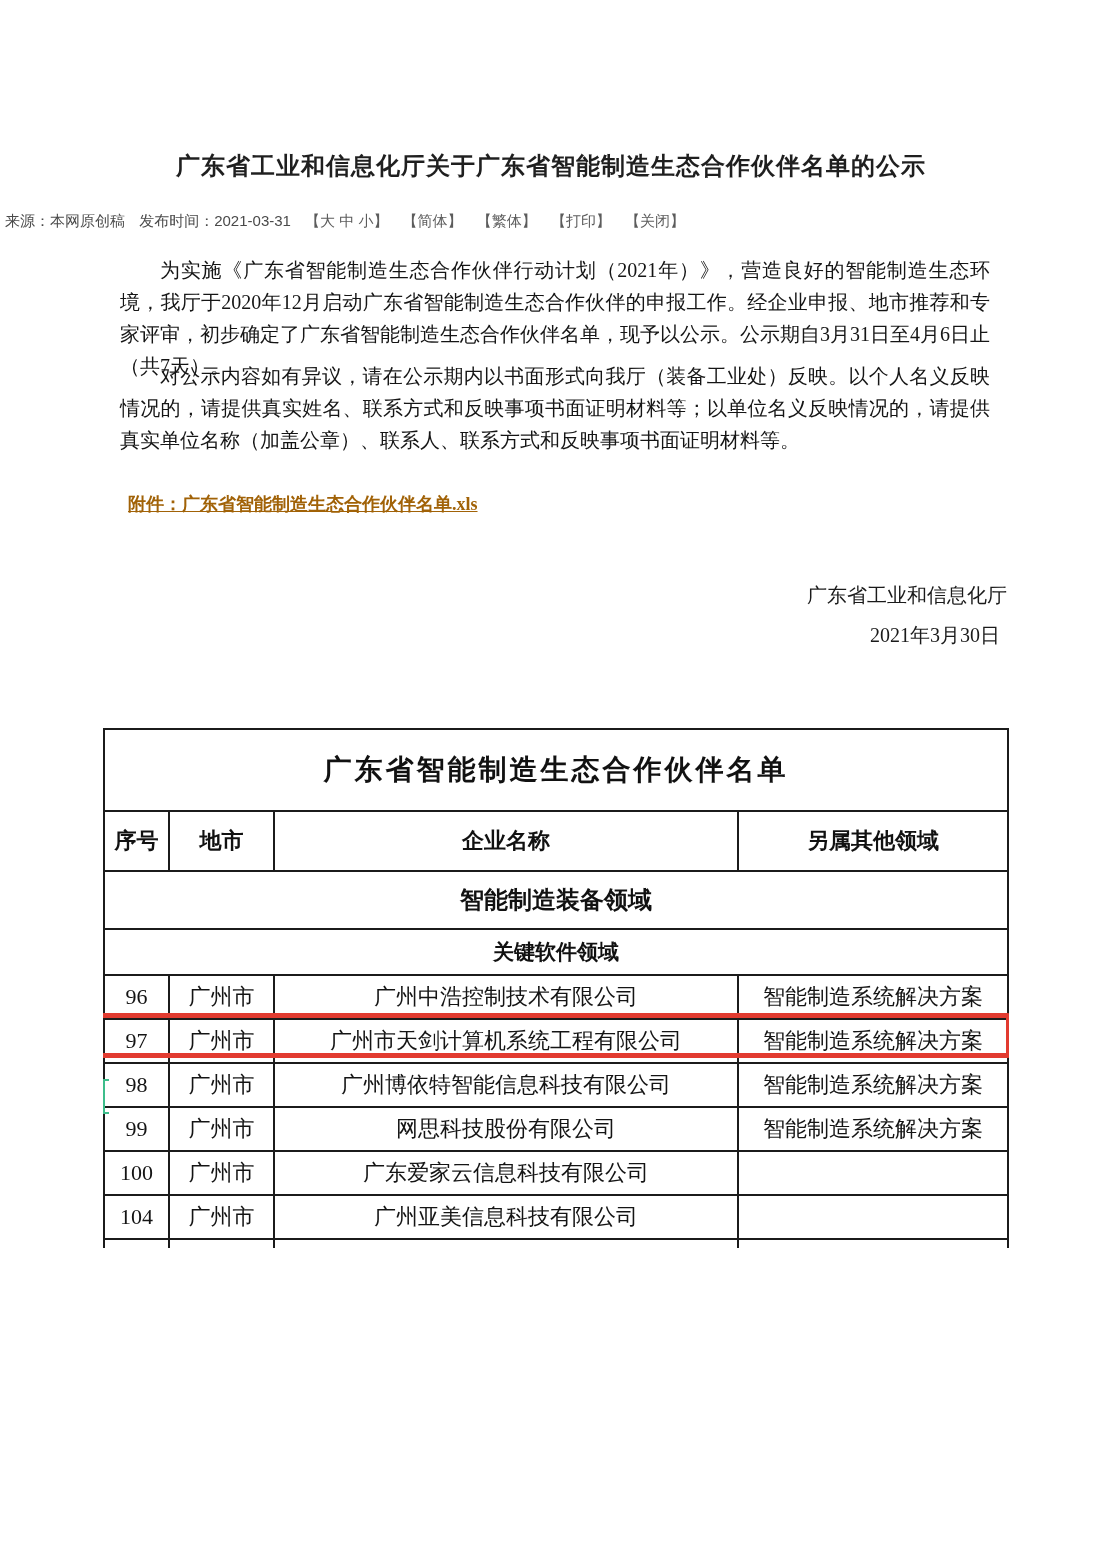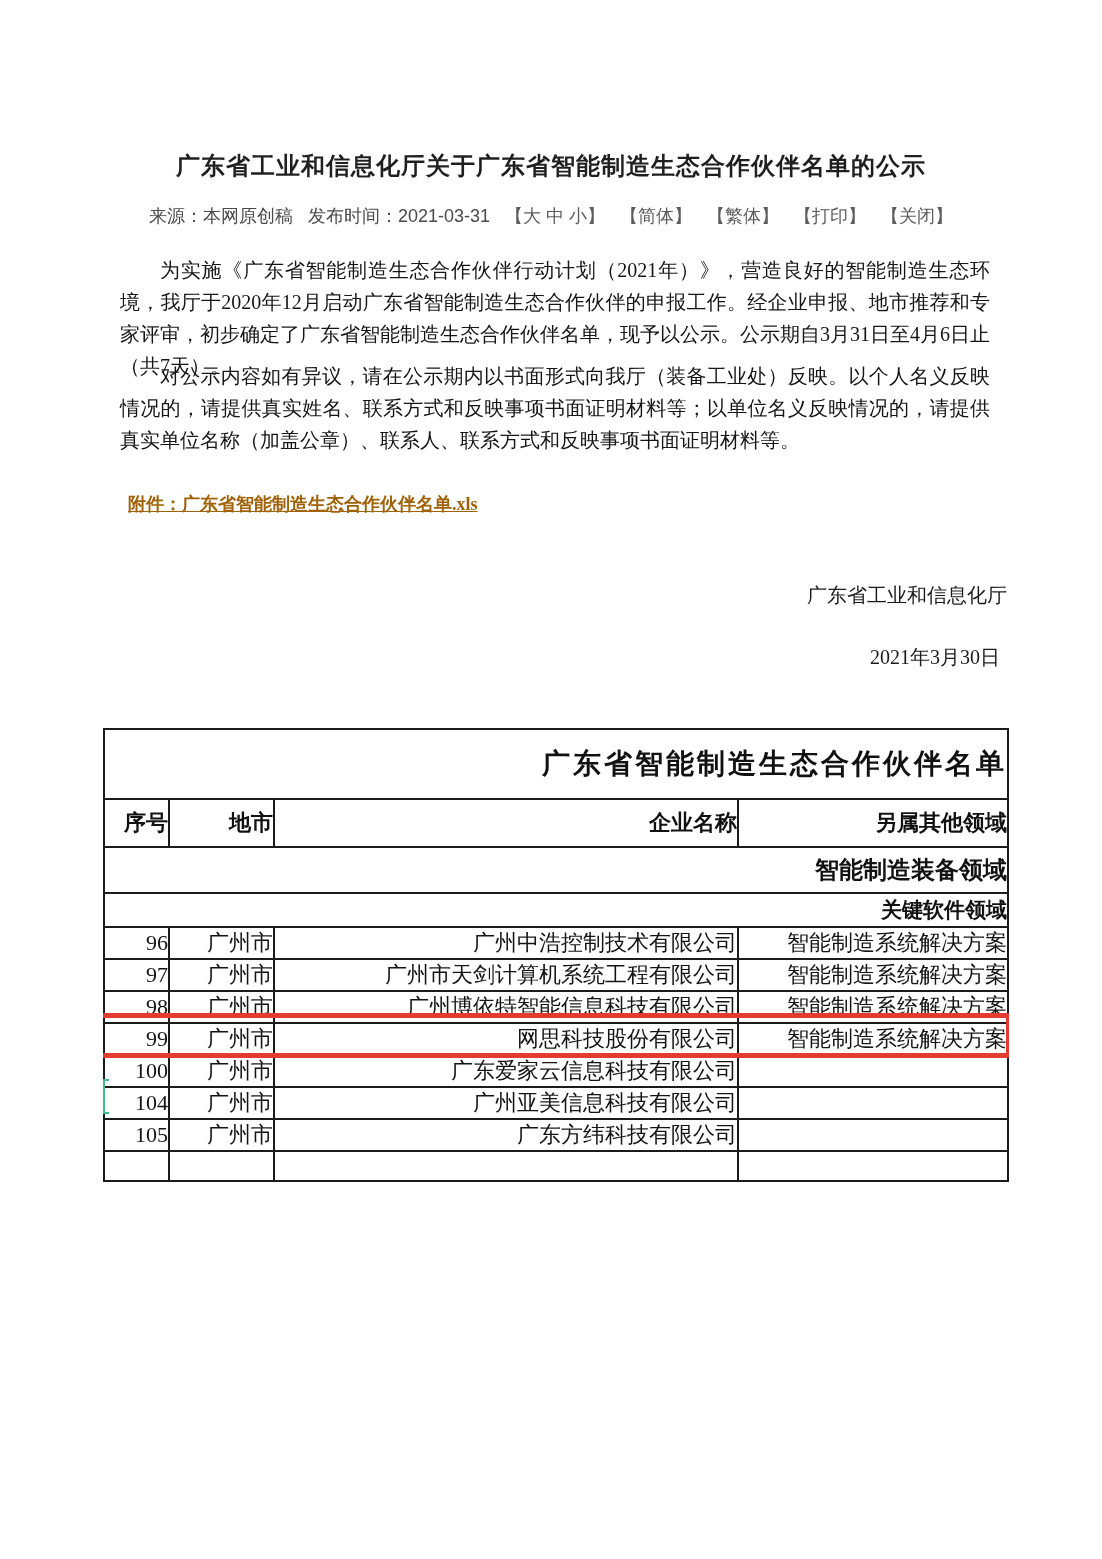--- a/index.html
+++ b/index.html
@@ -13,22 +13,22 @@
   }
   
   .doc-title{
     position:absolute;top:150px;left:0;width:1102px;
     text-align:center;
     font-family:"Liberation Sans","DejaVu Sans",sans-serif;
     font-weight:bold;font-size:24px;color:#1f1f1f;
     letter-spacing:1px;
   }
   .meta-line{
-    position:absolute;top:204px;left:0;width:1102px;
-    text-align:center;font-size:18px;color:#4a4a4a;
+    position:absolute;top:212px;left:0;width:1102px;
+    font-size:15px;color:#4a4a4a;
     font-family:"Liberation Sans","DejaVu Sans",sans-serif;
   }
   .meta-line span{margin:0 5px;}
   .meta-btn{color:#5c5c5c;cursor:pointer;}
   
   .body-para{
     position:absolute;left:120px;width:870px;
     font-size:20px;line-height:32px;
     text-indent:2em;text-align:justify;
     color:#151515;margin:0;
@@ -39,35 +39,35 @@
     position:absolute;top:492px;left:128px;
     font-size:18px;font-weight:bold;color:#a16207;
     text-decoration:underline;cursor:pointer;
   }
   .signature{
     position:absolute;top:582px;left:0;width:1007px;
     text-align:right;font-size:20px;color:#1a1a1a;
   }
   .sign-date{
     position:absolute;top:622px;left:0;width:1000px;
-    text-align:right;font-size:20px;color:#1a1a1a;margin-top:22px;
+    text-align:right;font-size:20px;color:#1a1a1a;
   }
   
   .table-wrap{
     position:absolute;top:728px;left:103px;
     width:906px;height:520px;overflow:hidden;
   }
   table.partners{
     border-collapse:collapse;table-layout:fixed;
     width:904px;background:#fff;
   }
   table.partners td,table.partners th{
     border:2px solid #1b1b1b;
-    text-align:right;vertical-align:middle;
-    padding:0;overflow:hidden;white-space:nowrap;
+    text-align:center;vertical-align:middle;
+    padding:6px;overflow:hidden;white-space:nowrap;
   }
   .t-title td{
     height:68px;font-size:28px;font-weight:bold;
     letter-spacing:3px;color:#111;
   }
   .t-head th{
     height:46px;font-size:22px;font-weight:bold;color:#111;
   }
   .t-sec1 td{height:44px;font-size:24px;font-weight:bold;color:#111;}
   .t-sec2 td{height:32px;font-size:21px;font-weight:bold;color:#111;}

